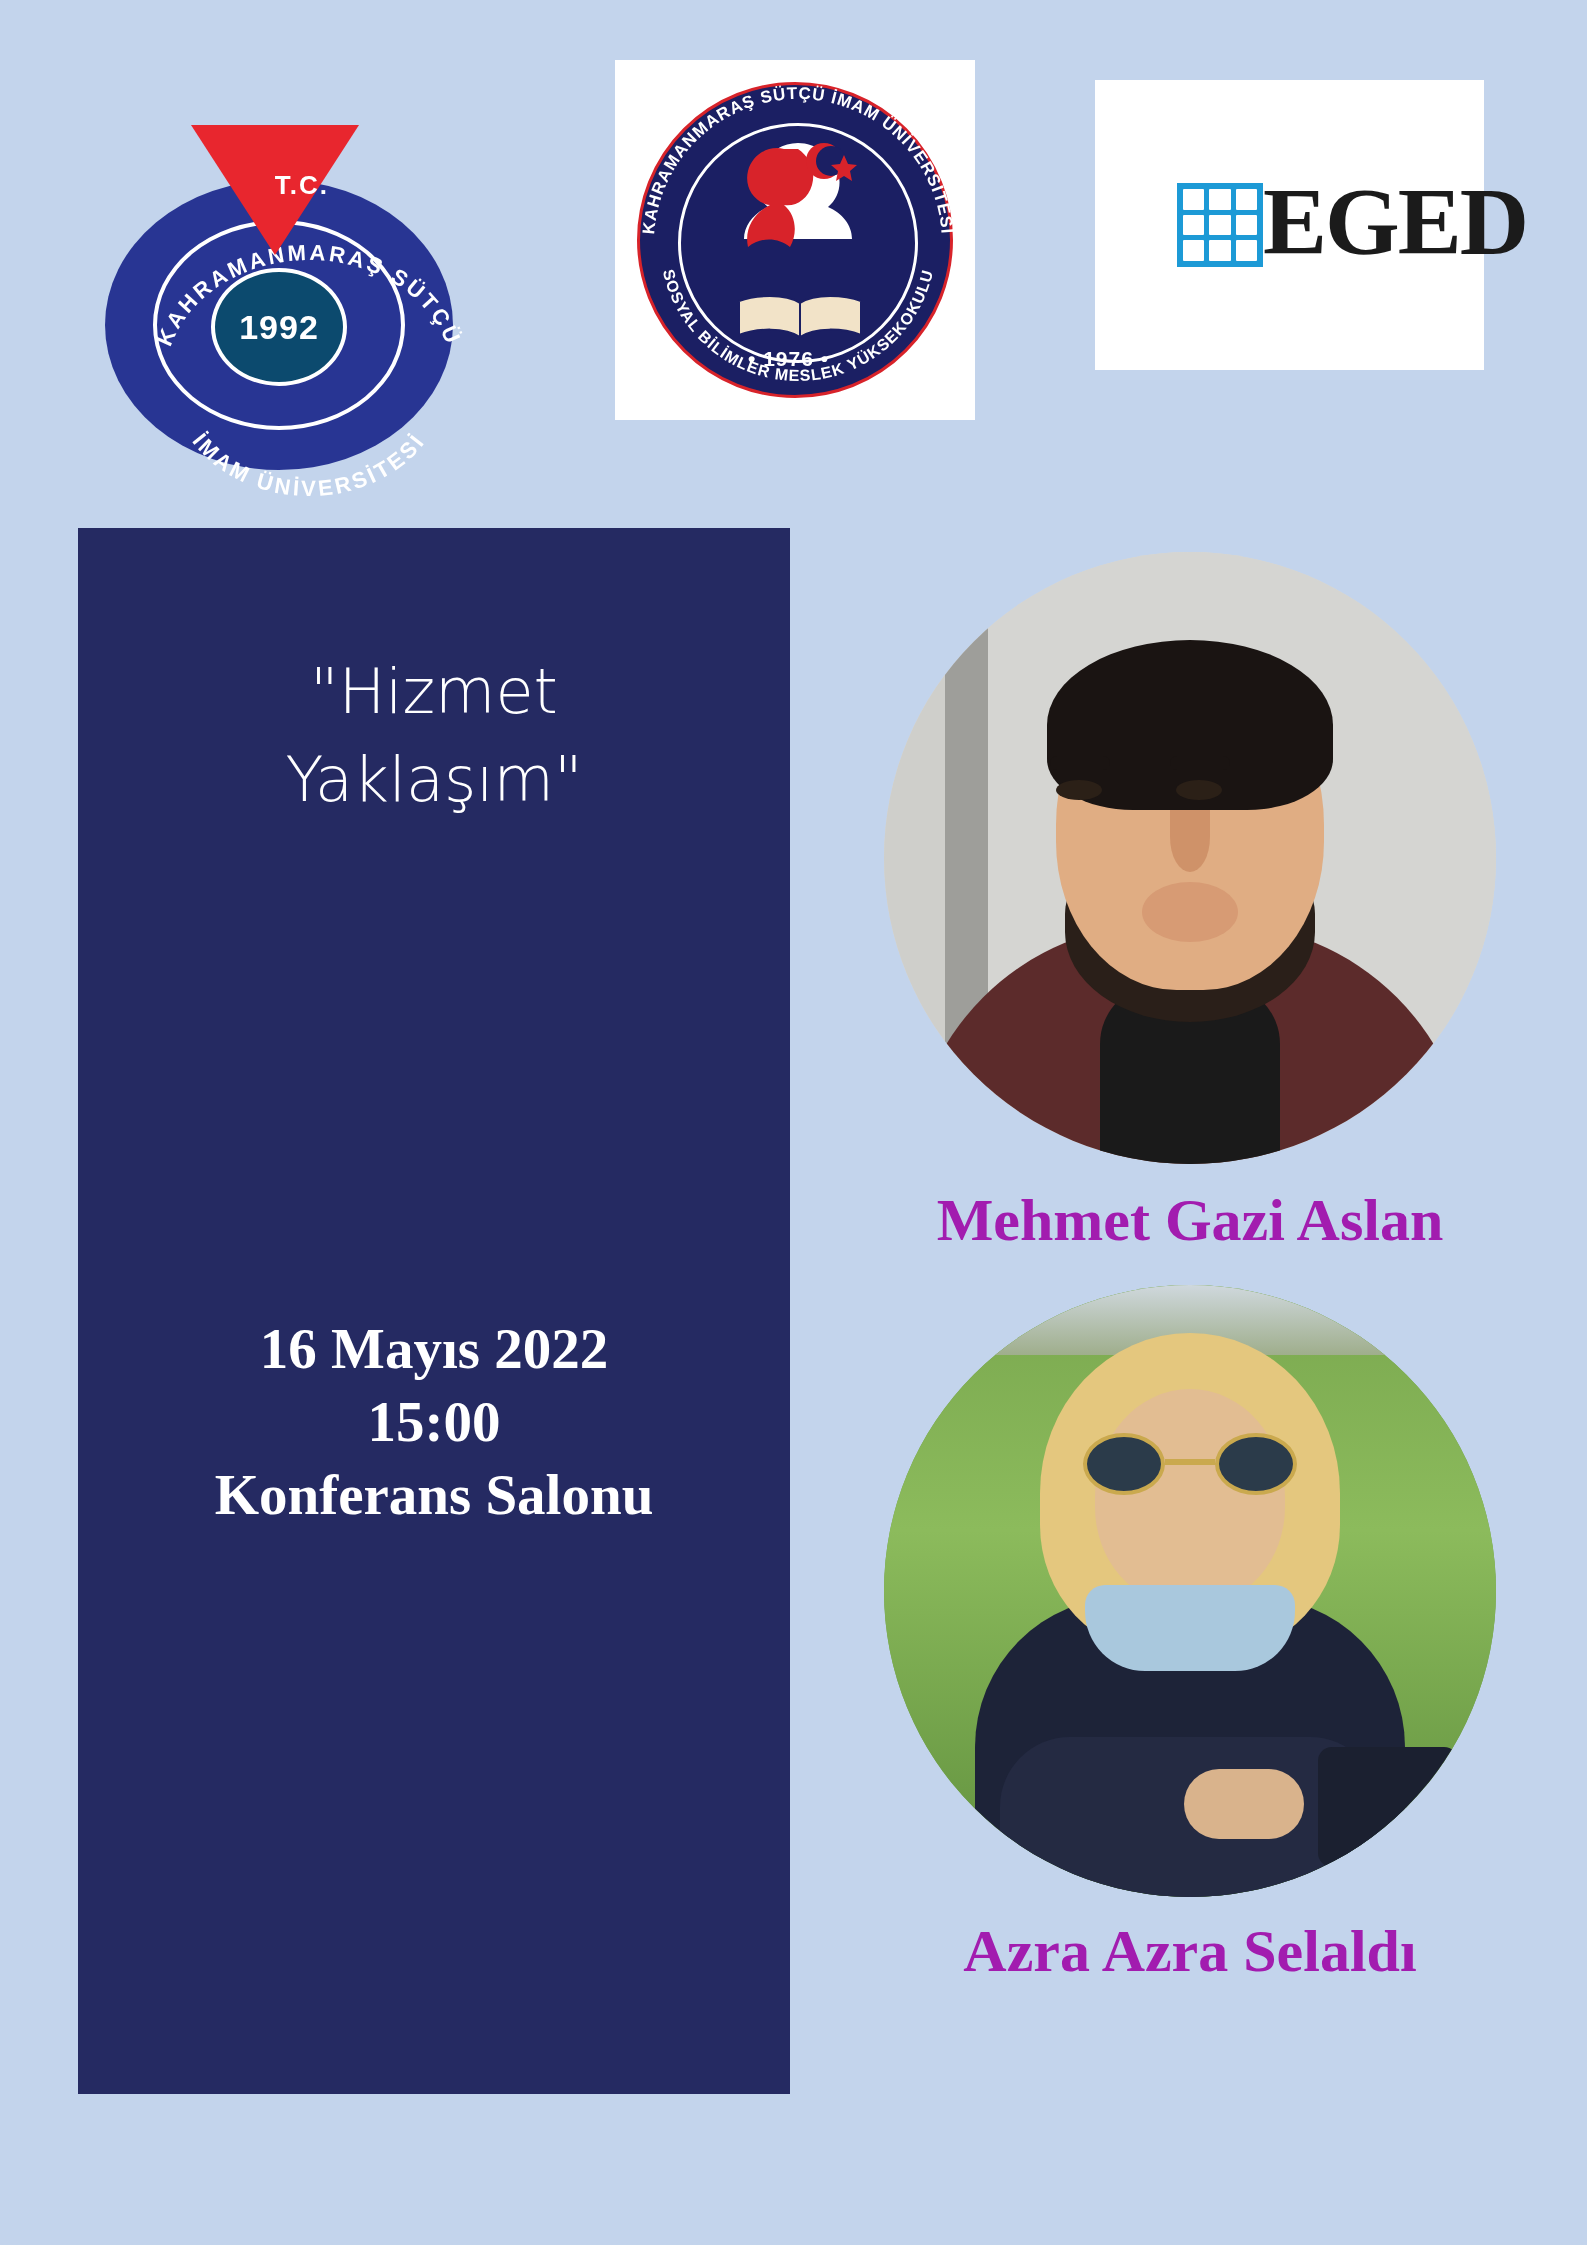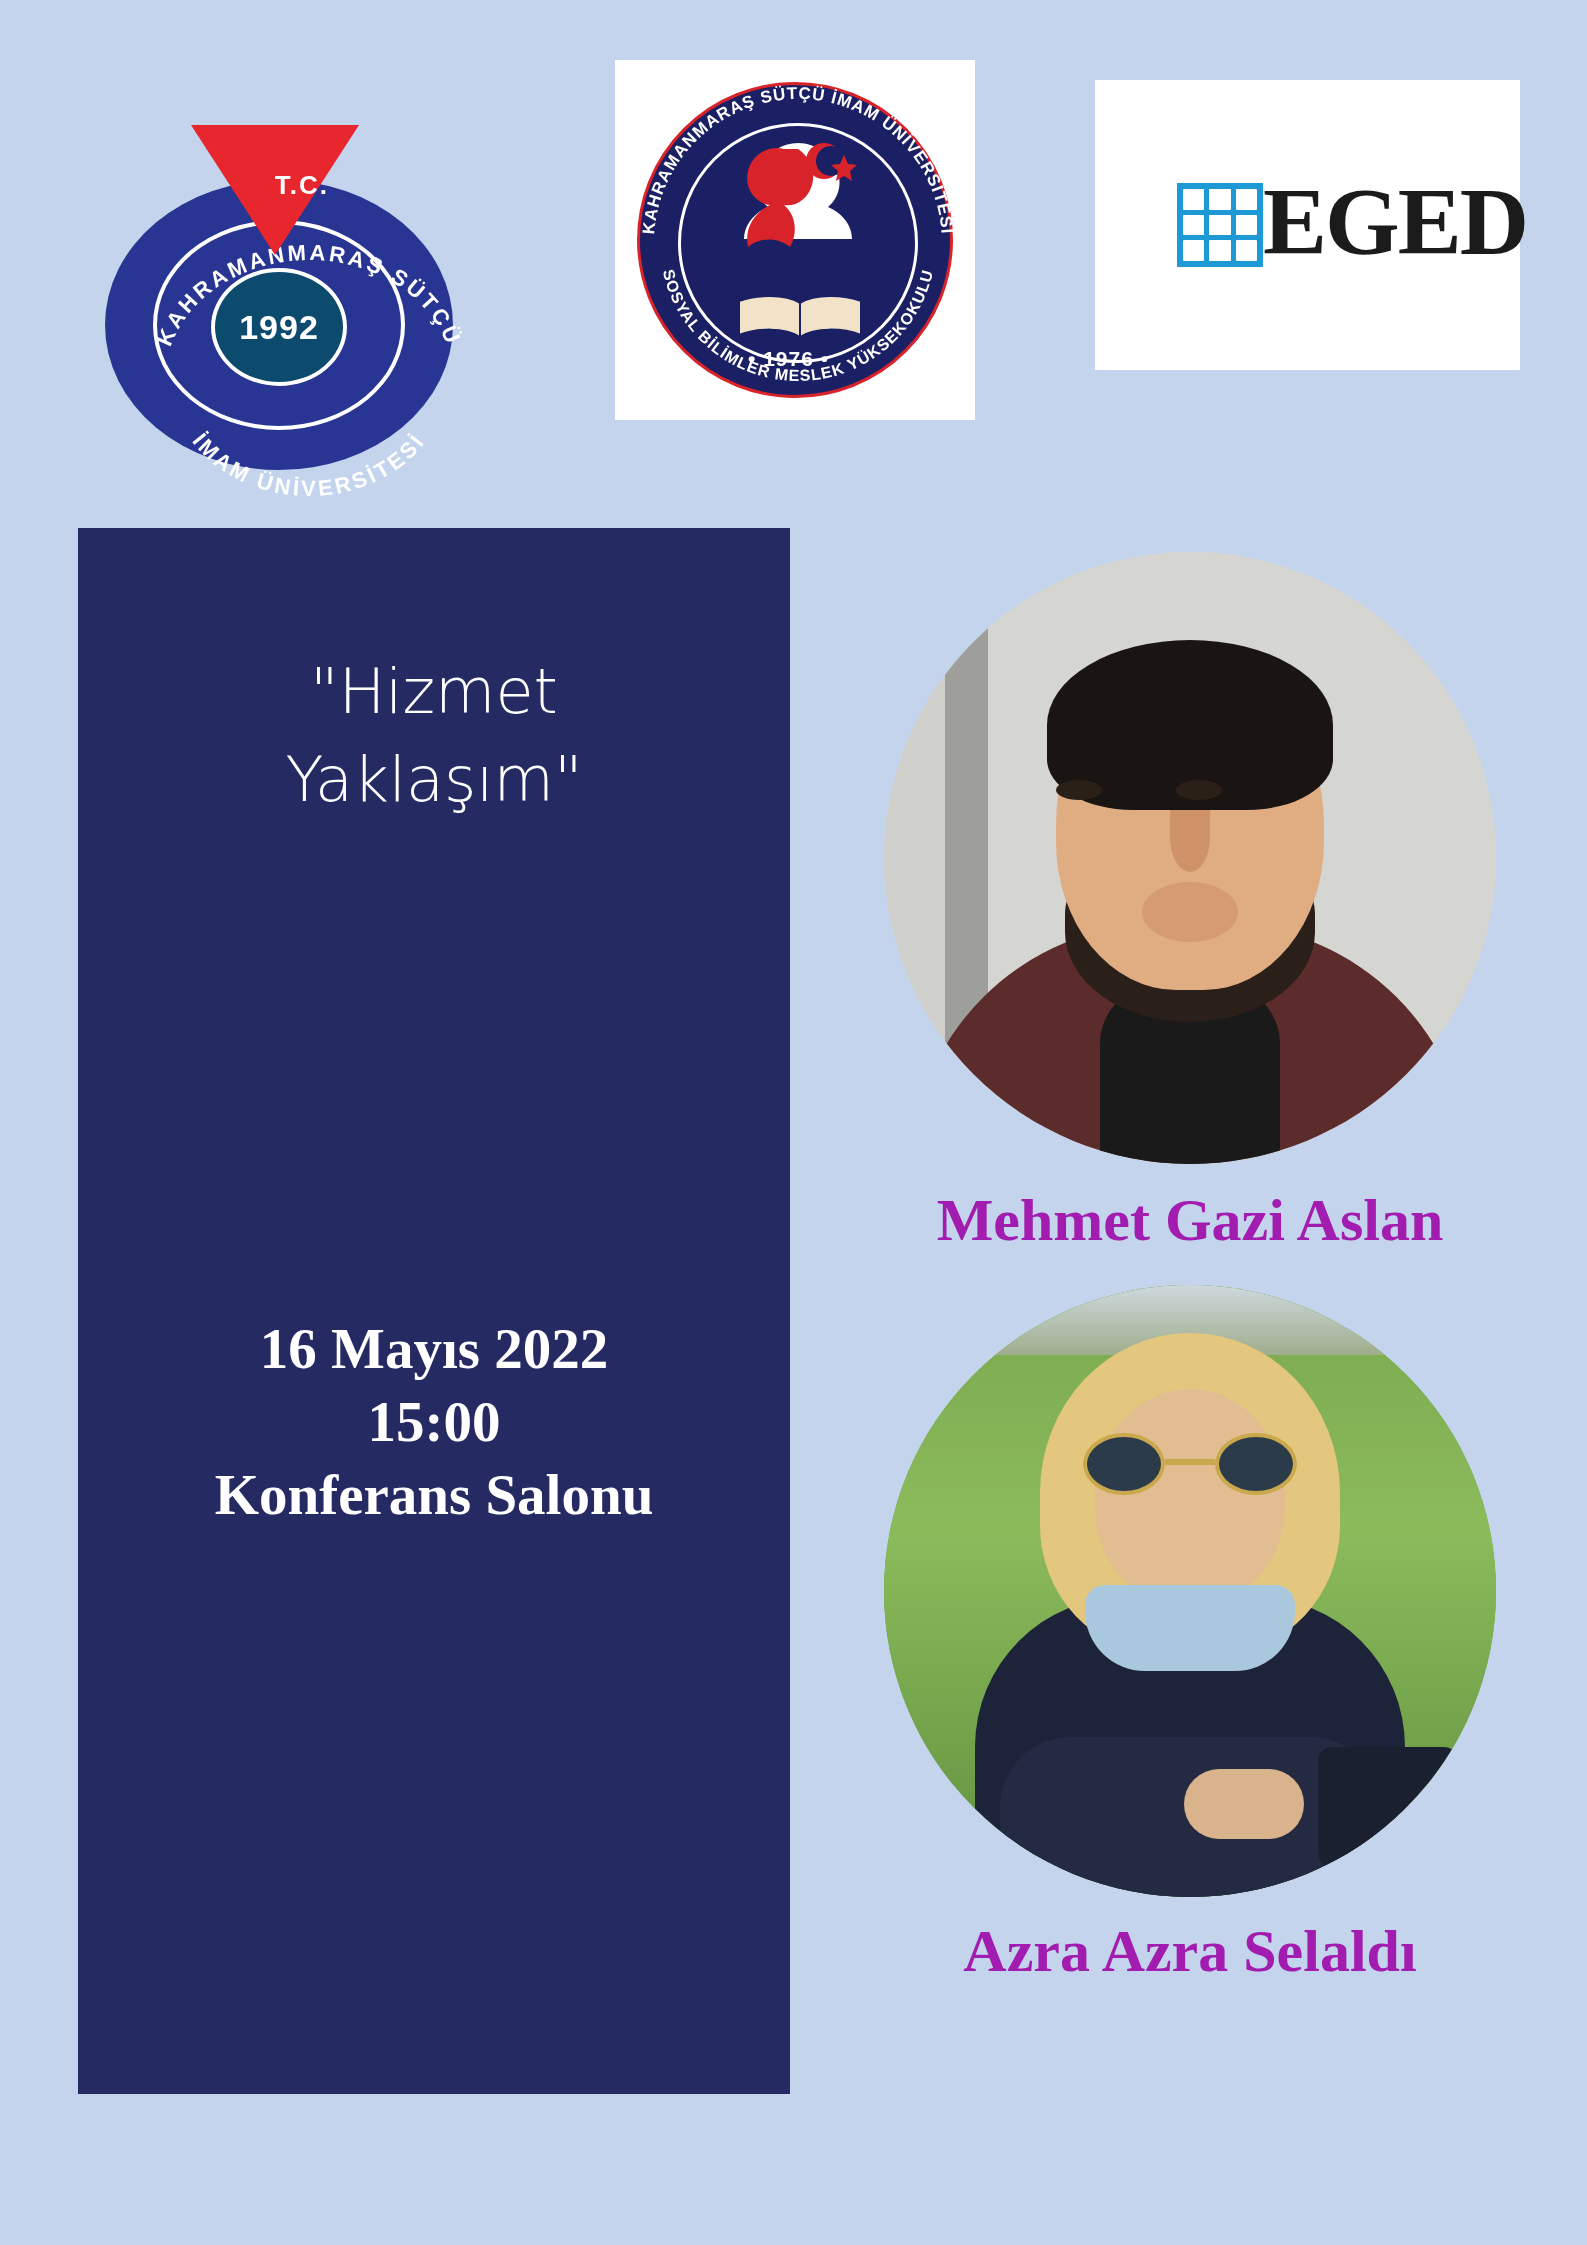--- a/index.html
+++ b/index.html
@@ -149,21 +149,21 @@
     font-size: 21px;
     font-weight: bold;
     letter-spacing: 1px;
   }
 
   
   .logo-eged {
     position: absolute;
     left: 1095px;
     top: 20px;
-    width: 425px;
+    width: 389px;
     height: 290px;
     background: #ffffff;
   }
   .eged-mark {
     position: absolute;
     left: 82px;
     top: 103px;
     width: 86px;
     height: 84px;
     background: #1d9ad6;

